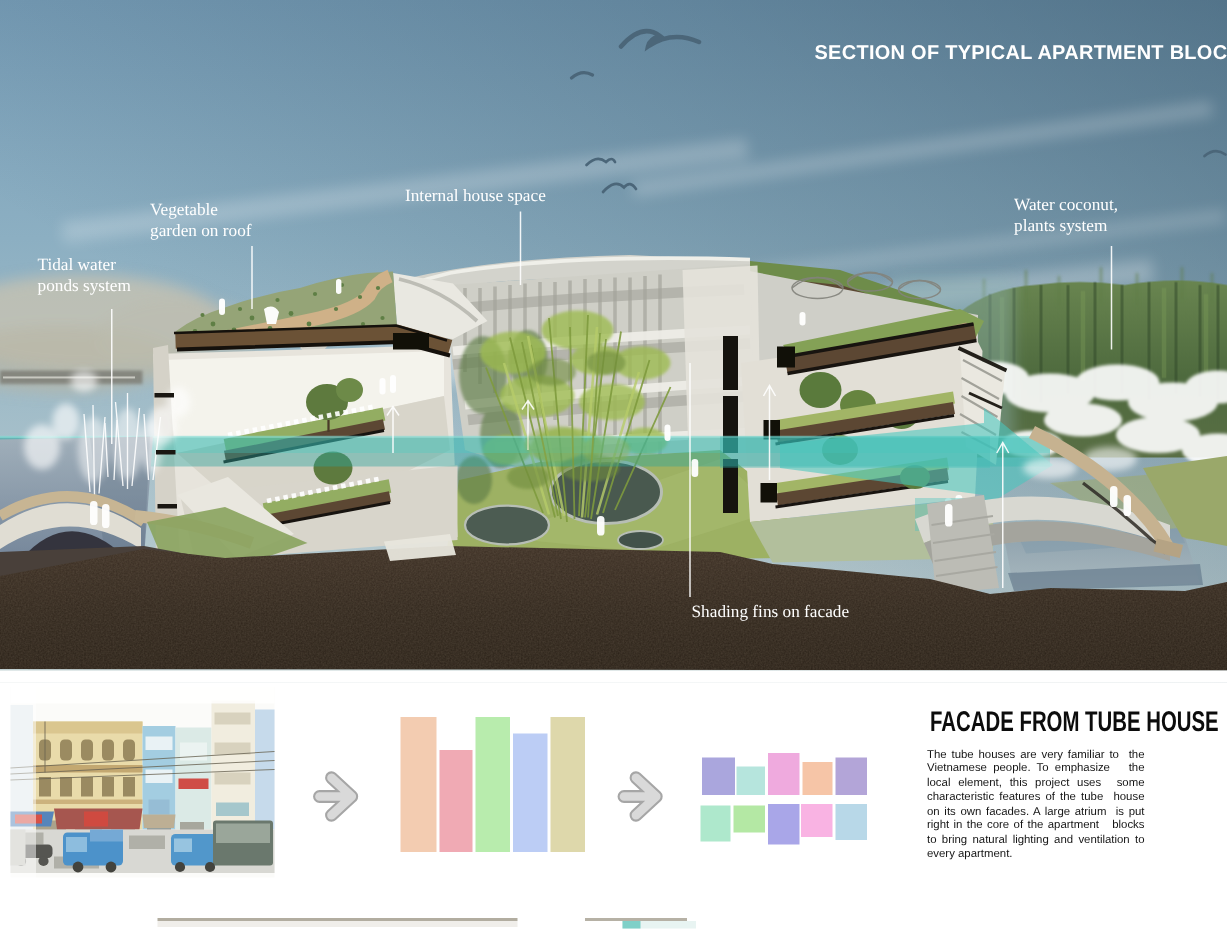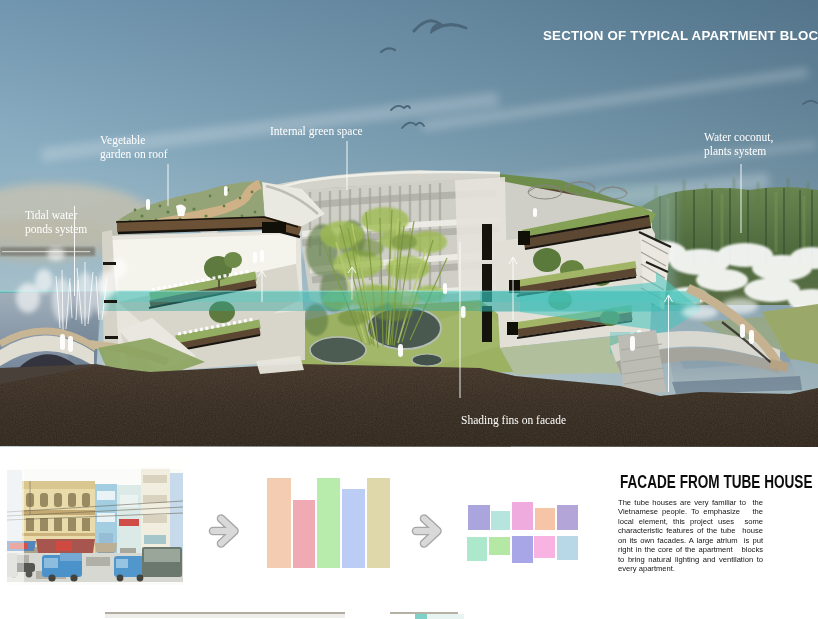--- a/index.html
+++ b/index.html
@@ -457,29 +457,29 @@
 
 <line x1="460" y1="242" x2="460" y2="398" stroke="#ffffff" stroke-width="1" opacity="0.9"></line>
 
 <g stroke="#ffffff" stroke-width="1" fill="none" opacity="0.9">
   <path d="M668.5,392 L668.5,296 M664.5,302 L668.5,295 L672.5,302"></path>
 </g>
 
 <rect x="0" y="447" width="818" height="8" fill="#ffffff"></rect>
 </svg>
 
-<div class="lab" style="left:25px;top:171px;margin-top:38px;">Tidal water<br>ponds system</div>
+<div class="lab" style="left:25px;top:171px;">Tidal water<br>ponds system</div>
 
 <div class="lab" style="left:100px;top:134px;">Vegetable<br>garden on roof</div>
 
-<div class="lab" style="left:270px;top:125px;">Internal green space</div>
-
-<div class="lab" style="left:704px;top:131px;">Water coconut,<br>plants system</div>
-
-<div class="lab" style="left:461px;top:414px;">Shading fins on facade</div>
+<div class="lab" style="left:270px;top:125px;">Internal house space</div>
+
+<div class="lab" style="left:676px;top:131px;">Water coconut,<br>plants system</div>
+
+<div class="lab" style="left:461px;top:402px;">Shading fins on facade</div>
 
 
 <svg width="200" height="140" viewBox="0 0 200 140" style="position:absolute;left:0px;top:455px;">
   <g>
   <rect x="7" y="3" width="176" height="127" fill="#fbfbf9"></rect>
 
   <rect x="7" y="15" width="15" height="98" fill="#dfe9ed"></rect>
   <rect x="22" y="26" width="73" height="72" fill="#e8d9a4"></rect>
   <rect x="22" y="26" width="73" height="8" fill="#d8c287"></rect>
   <rect x="95" y="29" width="22" height="69" fill="#9ccadf"></rect>

